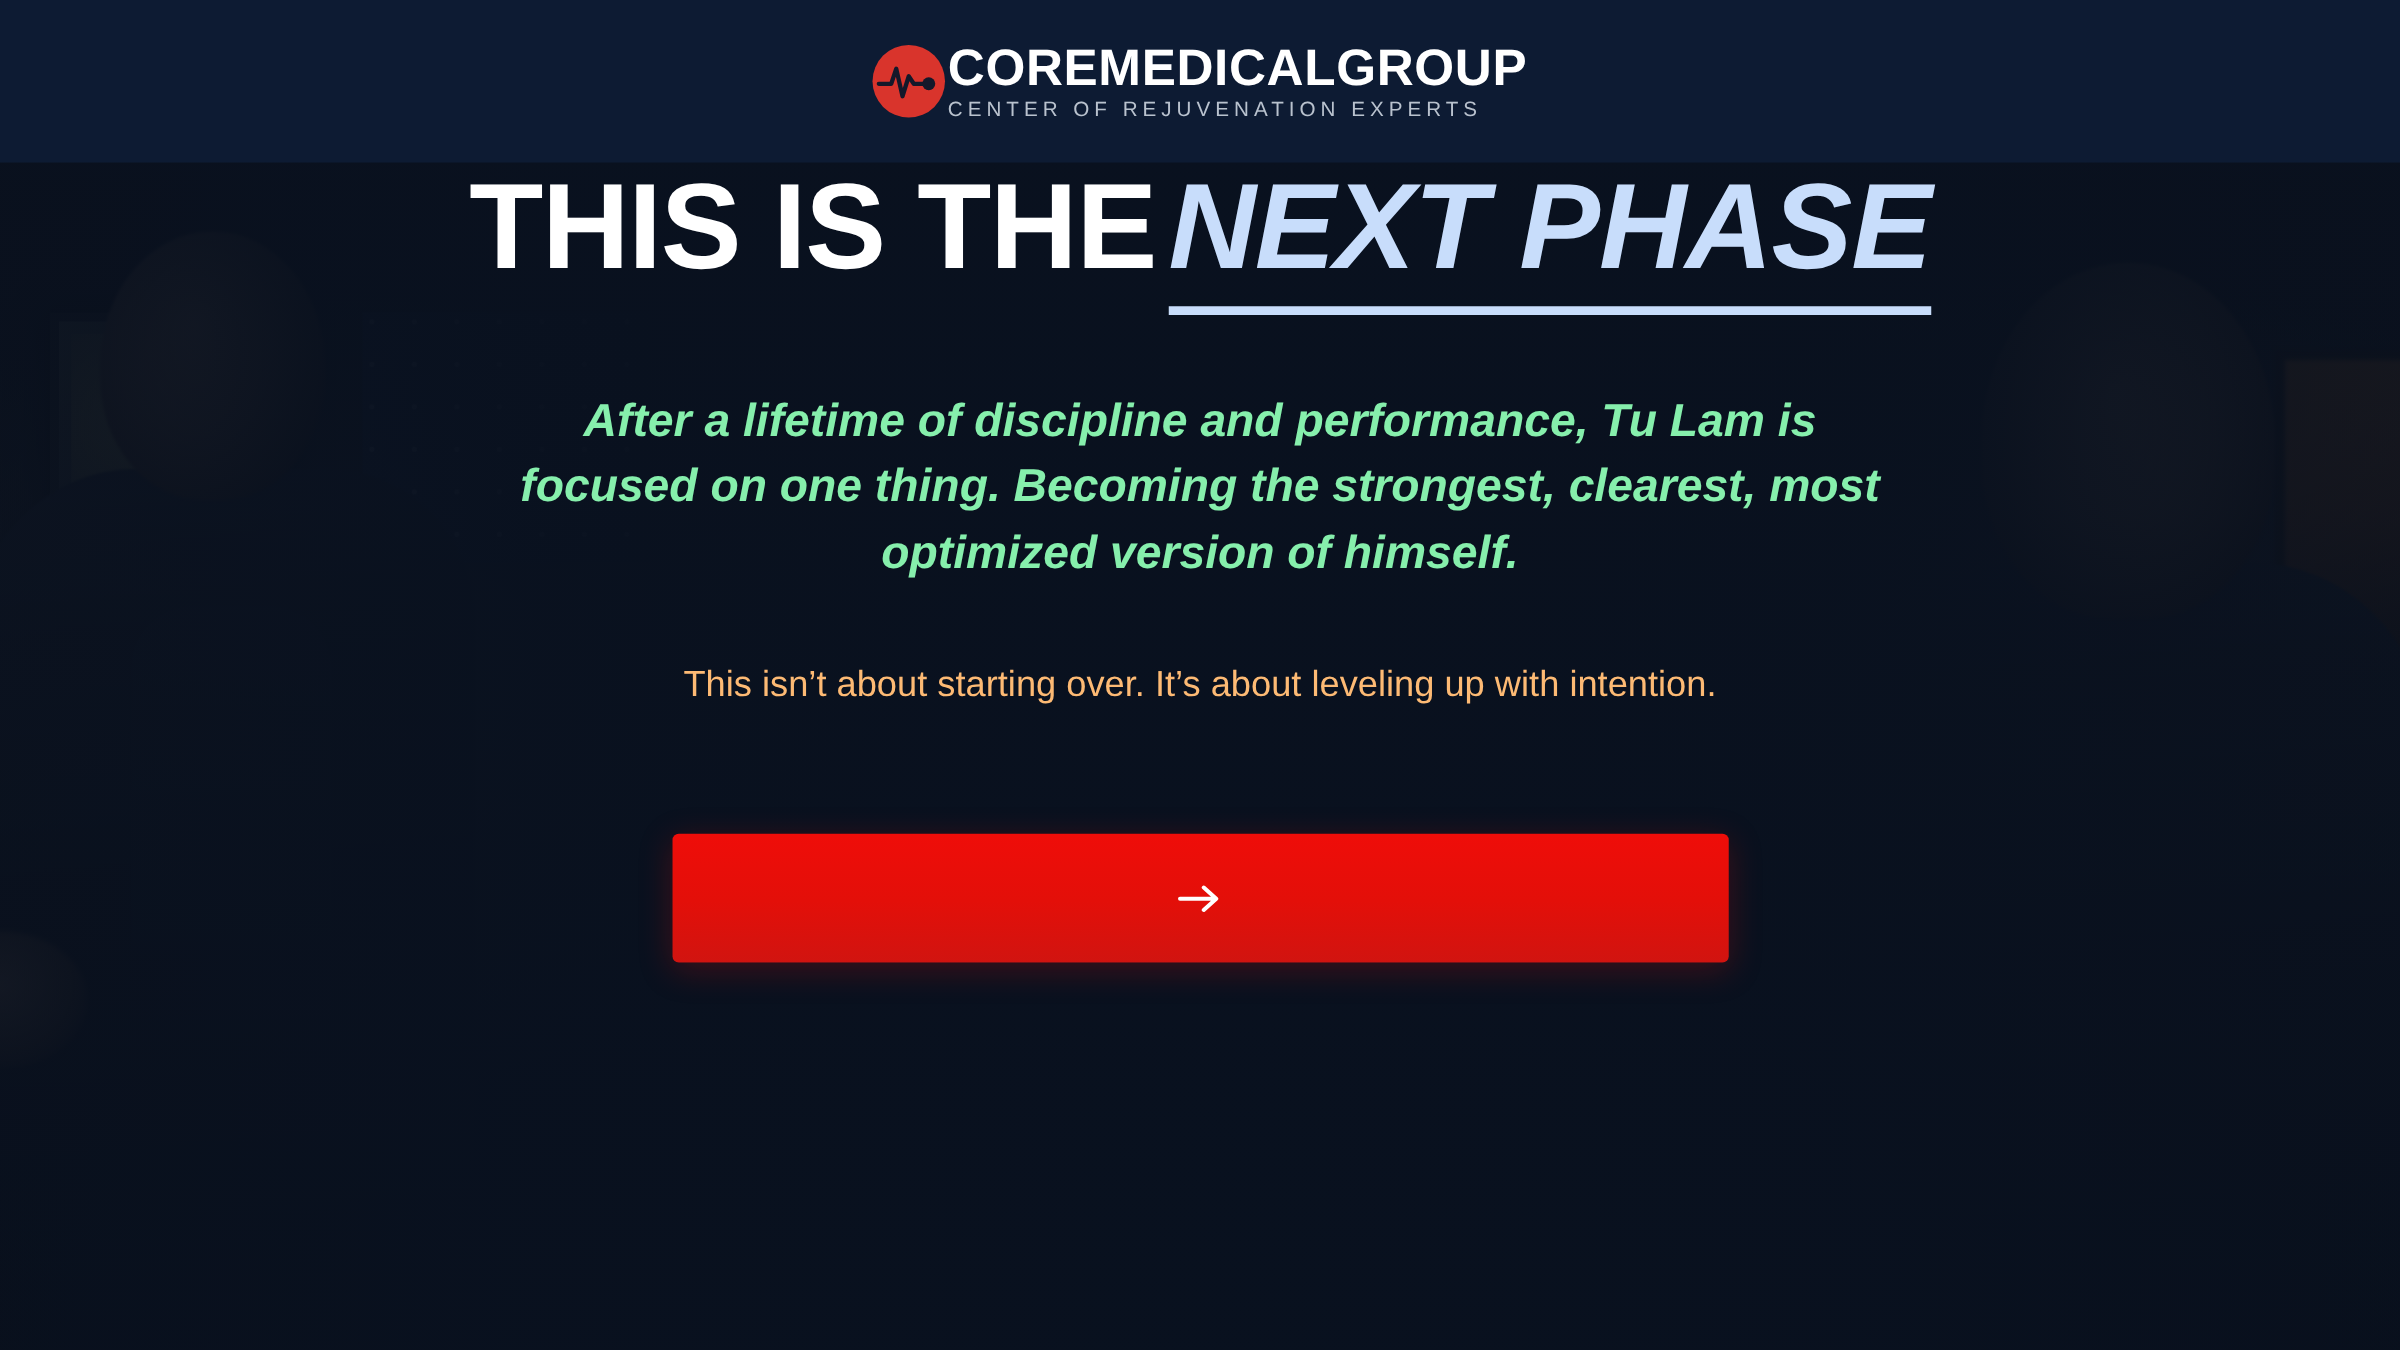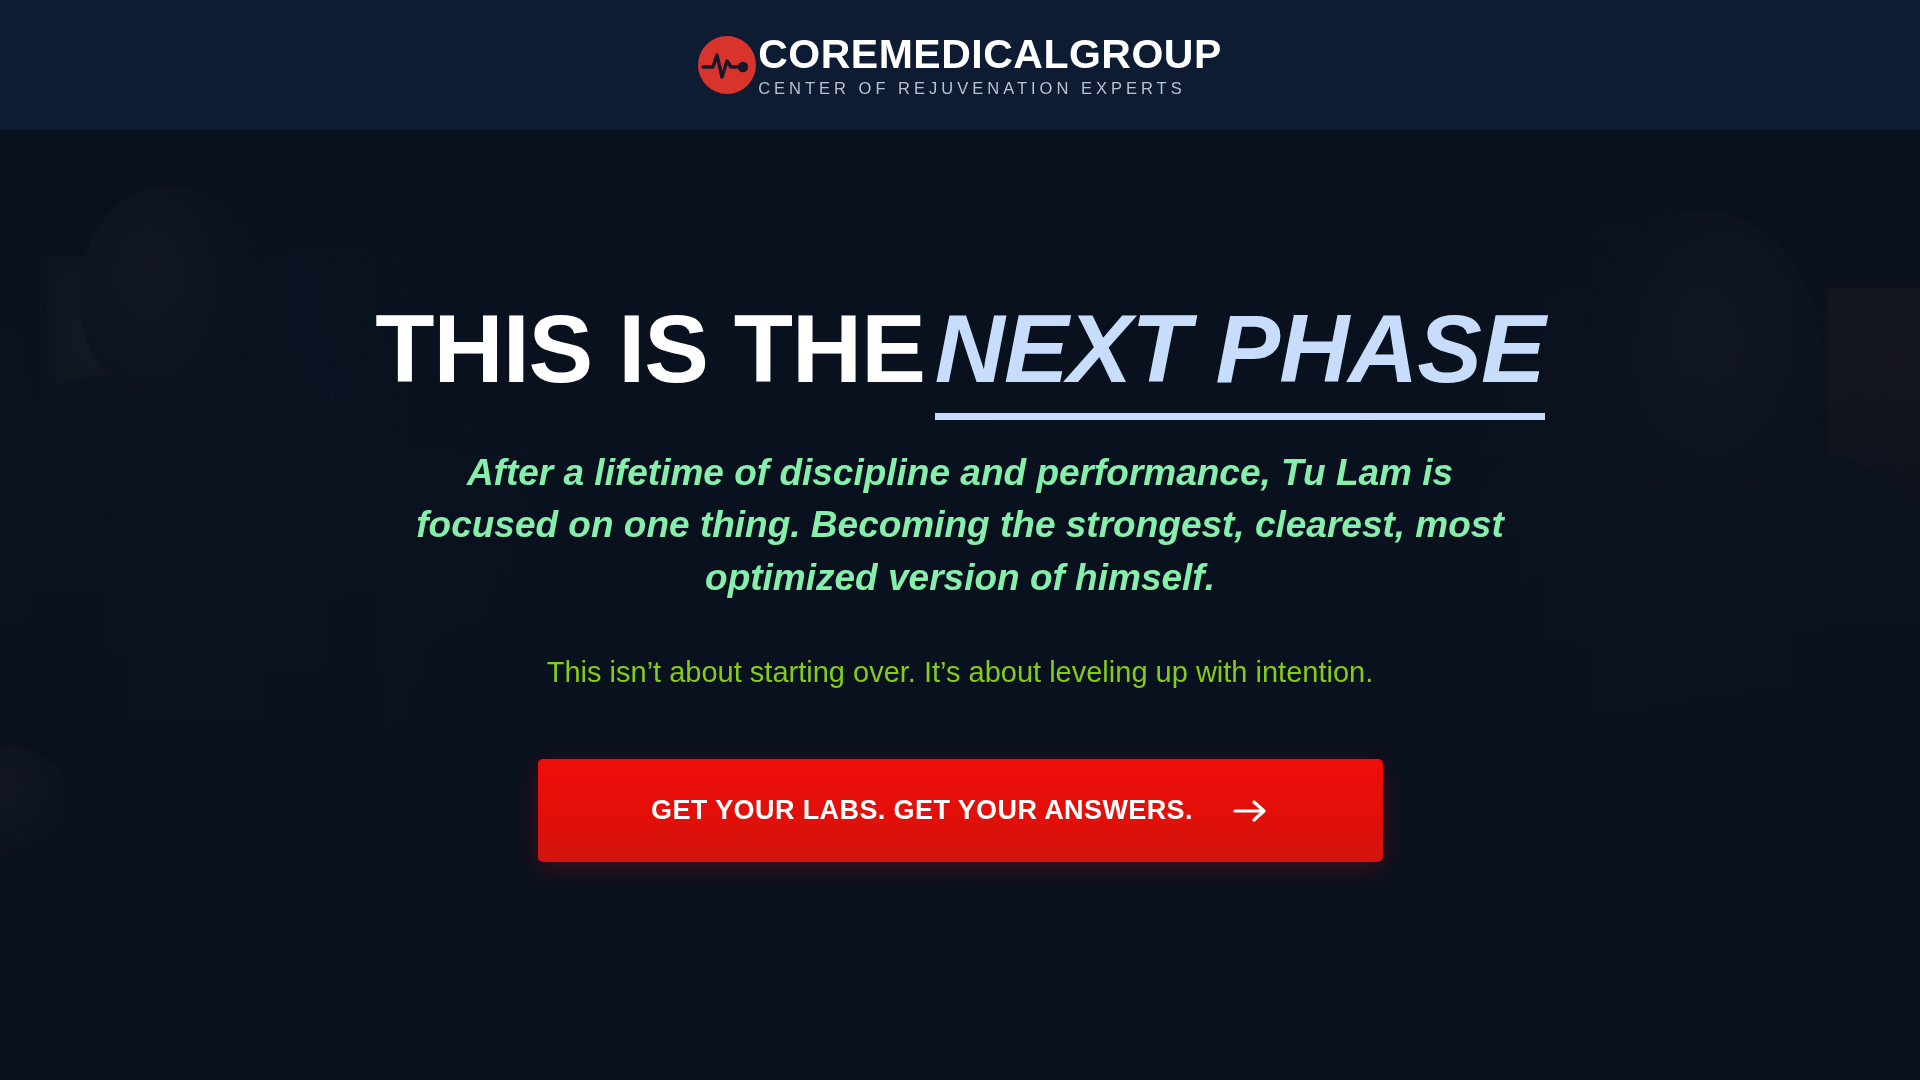--- a/index.html
+++ b/index.html
@@ -134,22 +134,21 @@
     position:absolute; inset:0;
     background:
       linear-gradient(90deg, rgba(9,17,31,.62) 0%, rgba(9,17,31,.93) 22%, rgba(9,17,31,.97) 50%, rgba(9,17,31,.93) 78%, rgba(9,17,31,.62) 100%),
       linear-gradient(180deg, rgba(8,15,28,.80) 0%, rgba(8,15,28,.55) 30%, rgba(8,15,28,.70) 72%, rgba(8,14,26,.95) 100%);
   }
 
   
   .hero-content{
     position:absolute; inset:0;
     display:flex; flex-direction:column; align-items:center;
-    padding-top:168px;
-    text-align:center; z-index:10;
+    text-align:center; z-index:10;gap:32px;
   }
   .hero-headline{
     font-size:97px;
     font-weight:700;
     letter-spacing:-1px;
     line-height:1.06;
     color:#ffffff;
     white-space:nowrap;
   }
   .hl-accent{
@@ -163,25 +162,25 @@
   .hero-subhead{
     margin-top:46px;
     width:1100px;
     font-size:37px;
     font-style:italic;
     font-weight:700;
     line-height:1.42;
     color:#86efac;
   }
   .hero-kicker{
-    margin-top:48px;
+    margin-top:28px;
     font-size:29px;
     font-weight:400;
     line-height:1.4;
-    color:#84cc16;
+    color:#fdba74;
   }
   .hero-cta{
     margin-top:66px;
     display:inline-flex; align-items:center; justify-content:center;
     gap:40px;
     width:845px; height:103px;
     border:none; border-radius:5px;
     background:linear-gradient(180deg,#ef0d09 0%, #e30f09 52%, #d11410 100%);
     box-shadow:0 6px 26px rgba(200,16,12,.28);
     color:#ffffff;
@@ -237,21 +236,20 @@
 
     <h1 class="hero-headline">
       <span>THIS IS THE</span><span class="hl-accent">NEXT PHASE</span>
     </h1>
 
     <p class="hero-subhead">After a lifetime of discipline and performance, Tu Lam is focused on one thing. Becoming the strongest, clearest, most optimized version of himself.</p>
 
     <p class="hero-kicker">This isn’t about starting over. It’s about leveling up with intention.</p>
 
     <button class="hero-cta" type="button">
-      <span>GET YOUR LABS. GET YOUR ANSWERS.</span>
       <span class="cta-arrow">
         <svg width="36" height="22" viewBox="0 0 36 22" aria-hidden="true">
           <path d="M2 11 H30 M21 2 L31 11 L21 20" fill="none" stroke="#ffffff" stroke-width="3.2" stroke-linecap="round" stroke-linejoin="round"></path>
         </svg>
       </span>
     </button>
 
   </div>
 </section>
 

